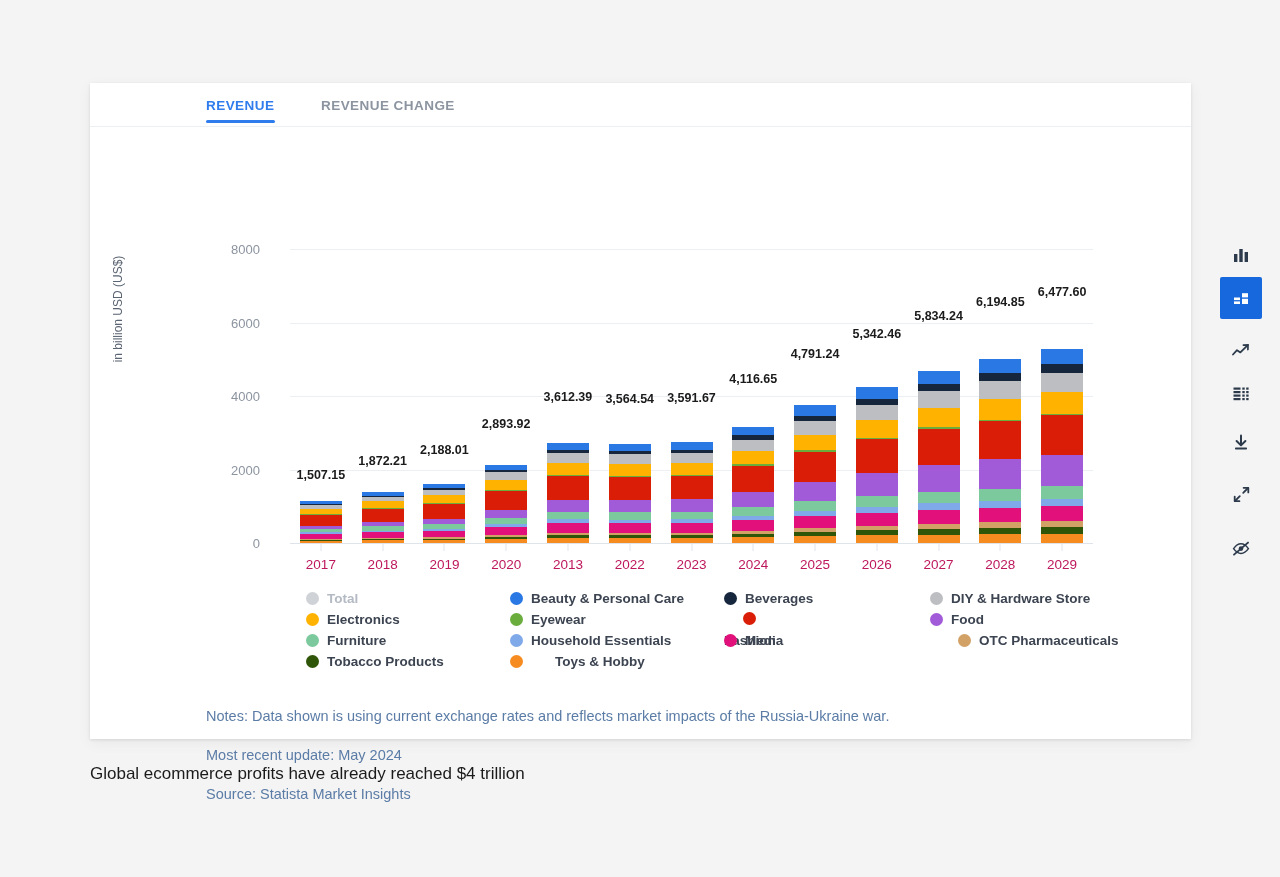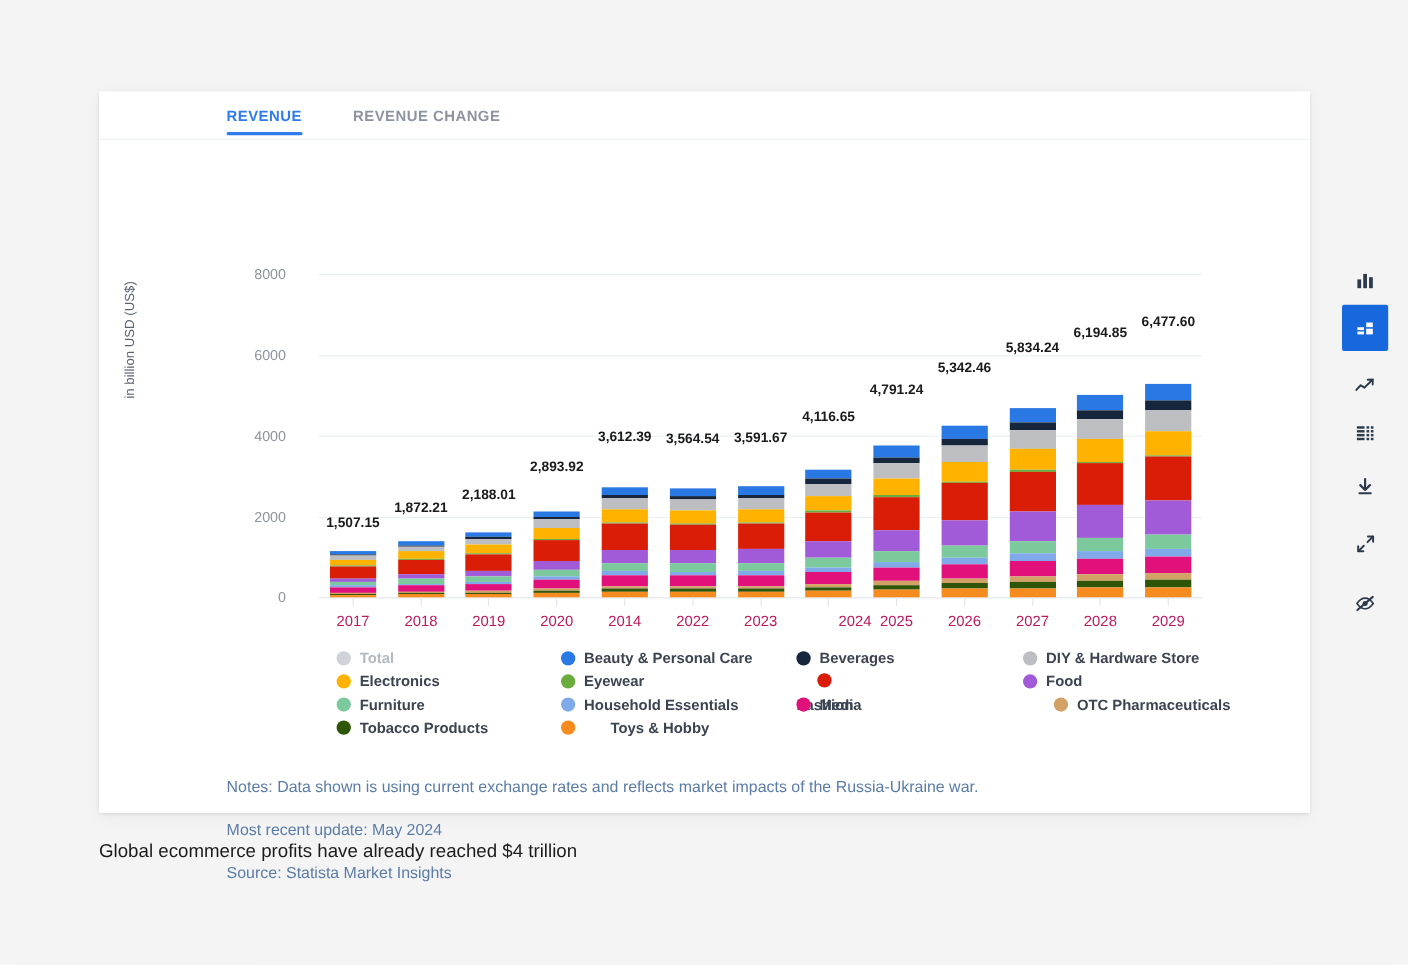--- a/index.html
+++ b/index.html
@@ -234,21 +234,21 @@
               <div class="seg" style="height: 23.52px; background: rgb(218, 29, 7);"></div>
               <div class="seg" style="height: 1.2px; background: rgb(106, 173, 60);"></div>
               <div class="seg" style="height: 12.0172px; background: rgb(255, 179, 0);"></div>
               <div class="seg" style="height: 9.59175px; background: rgb(188, 190, 193);"></div>
               <div class="seg" style="height: 3.49125px; background: rgb(22, 38, 61);"></div>
               <div class="seg" style="height: 6.9825px; background: rgb(42, 120, 228);"></div>
             </div>
           </div>
           <div class="bar-total" style="left: 477.962px; top: 263.245px;">3,612.39</div>
           <div class="tickmark" style="left: 477.962px; top: 416px;"></div>
-          <div class="xlab" style="left: 477.962px; top: 430px;">2014</div>
+          <div class="xlab" style="left: 477.962px; top: 430px;">2013</div>
           <div class="barcol" style="left: 518.731px; width: 42px; bottom: 34px; height: 294px;">
             <div class="bar">
               <div class="seg" style="height: 4.998px; background: rgb(246, 140, 31);"></div>
               <div class="seg" style="height: 2.60925px; background: rgb(47, 85, 9);"></div>
               <div class="seg" style="height: 2.53575px; background: rgb(210, 161, 102);"></div>
               <div class="seg" style="height: 10.0328px; background: rgb(225, 16, 123);"></div>
               <div class="seg" style="height: 3.27075px; background: rgb(127, 169, 232);"></div>
               <div class="seg" style="height: 7.53375px; background: rgb(124, 201, 157);"></div>
               <div class="seg" style="height: 12.1275px; background: rgb(161, 90, 216);"></div>
               <div class="seg" style="height: 23.0422px; background: rgb(218, 29, 7);"></div>
@@ -294,21 +294,21 @@
               <div class="seg" style="height: 26.0557px; background: rgb(218, 29, 7);"></div>
               <div class="seg" style="height: 1.2px; background: rgb(106, 173, 60);"></div>
               <div class="seg" style="height: 13.5607px; background: rgb(255, 179, 0);"></div>
               <div class="seg" style="height: 11.2088px; background: rgb(188, 190, 193);"></div>
               <div class="seg" style="height: 4.37325px; background: rgb(22, 38, 61);"></div>
               <div class="seg" style="height: 8.78325px; background: rgb(42, 120, 228);"></div>
             </div>
           </div>
           <div class="bar-total" style="left: 663.269px; top: 244.713px;">4,116.65</div>
           <div class="tickmark" style="left: 663.269px; top: 416px;"></div>
-          <div class="xlab" style="left: 663.269px; top: 430px; margin-left: 24px;">2024</div>
+          <div class="xlab" style="left: 663.269px; top: 430px;">2024</div>
           <div class="barcol" style="left: 704.038px; width: 42px; bottom: 34px; height: 294px;">
             <div class="bar">
               <div class="seg" style="height: 6.762px; background: rgb(246, 140, 31);"></div>
               <div class="seg" style="height: 4.1895px; background: rgb(47, 85, 9);"></div>
               <div class="seg" style="height: 3.85875px; background: rgb(210, 161, 102);"></div>
               <div class="seg" style="height: 12.2378px; background: rgb(225, 16, 123);"></div>
               <div class="seg" style="height: 4.998px; background: rgb(127, 169, 232);"></div>
               <div class="seg" style="height: 9.6285px; background: rgb(124, 201, 157);"></div>
               <div class="seg" style="height: 19.845px; background: rgb(161, 90, 216);"></div>
               <div class="seg" style="height: 29.9145px; background: rgb(218, 29, 7);"></div>

